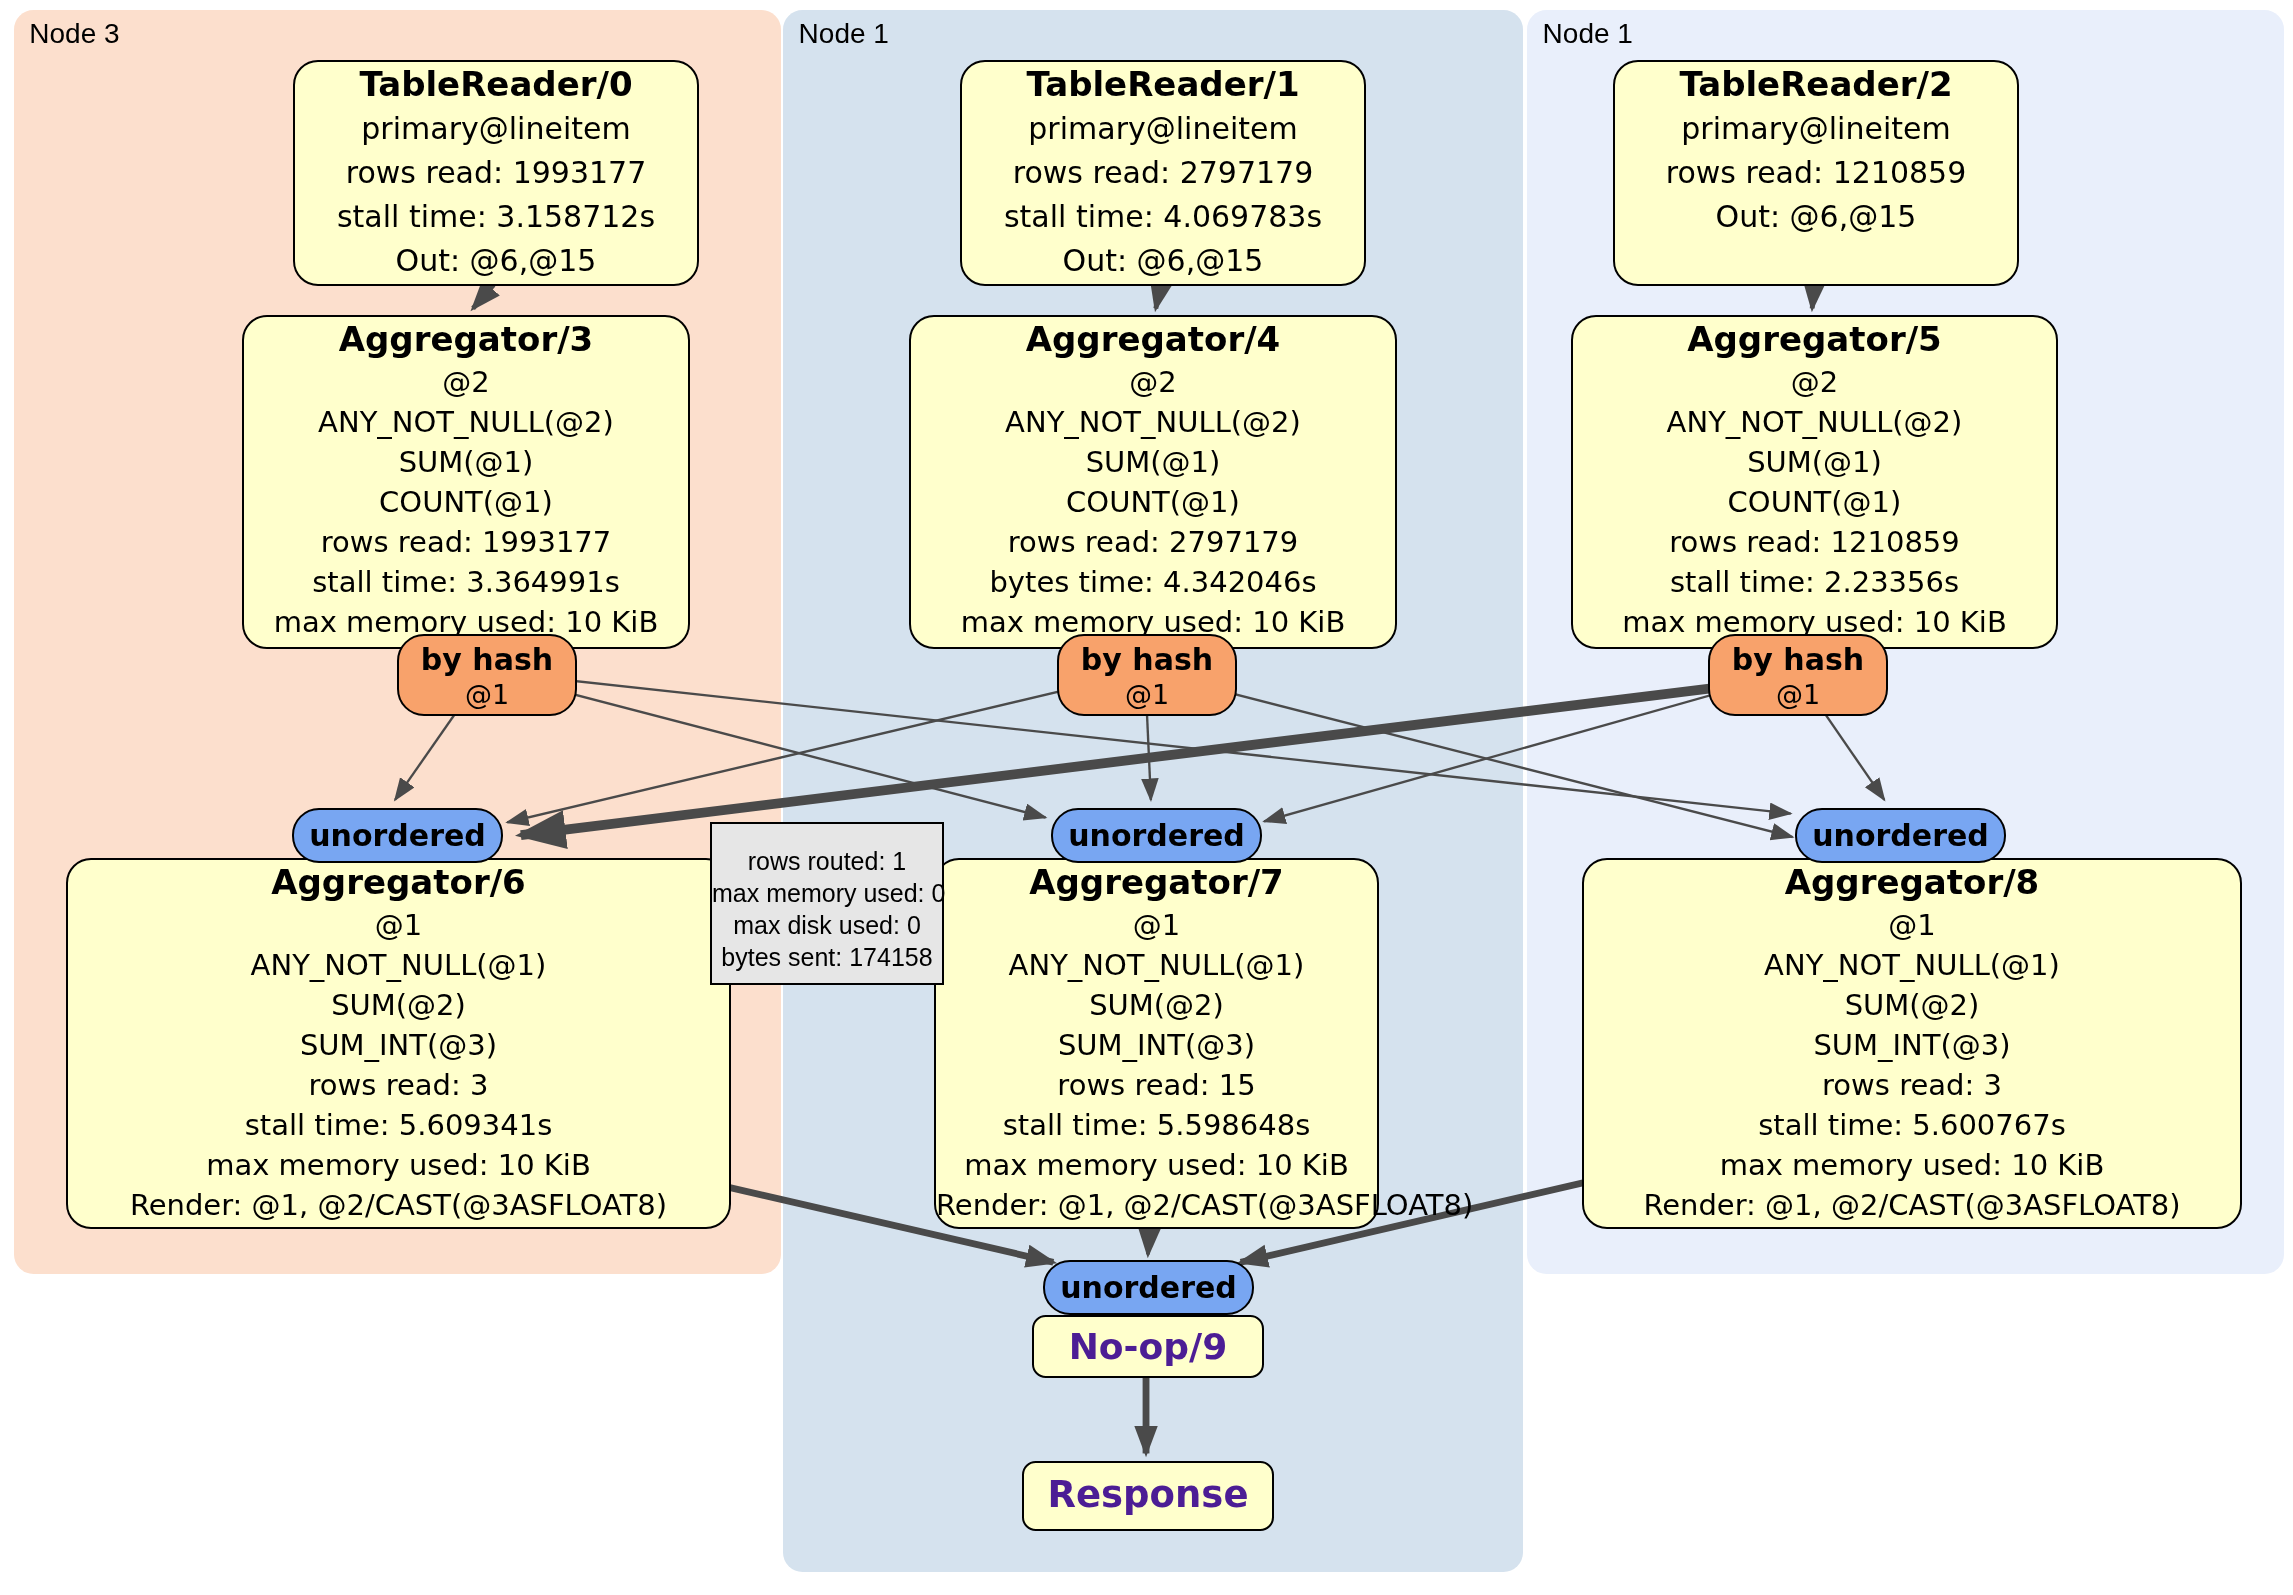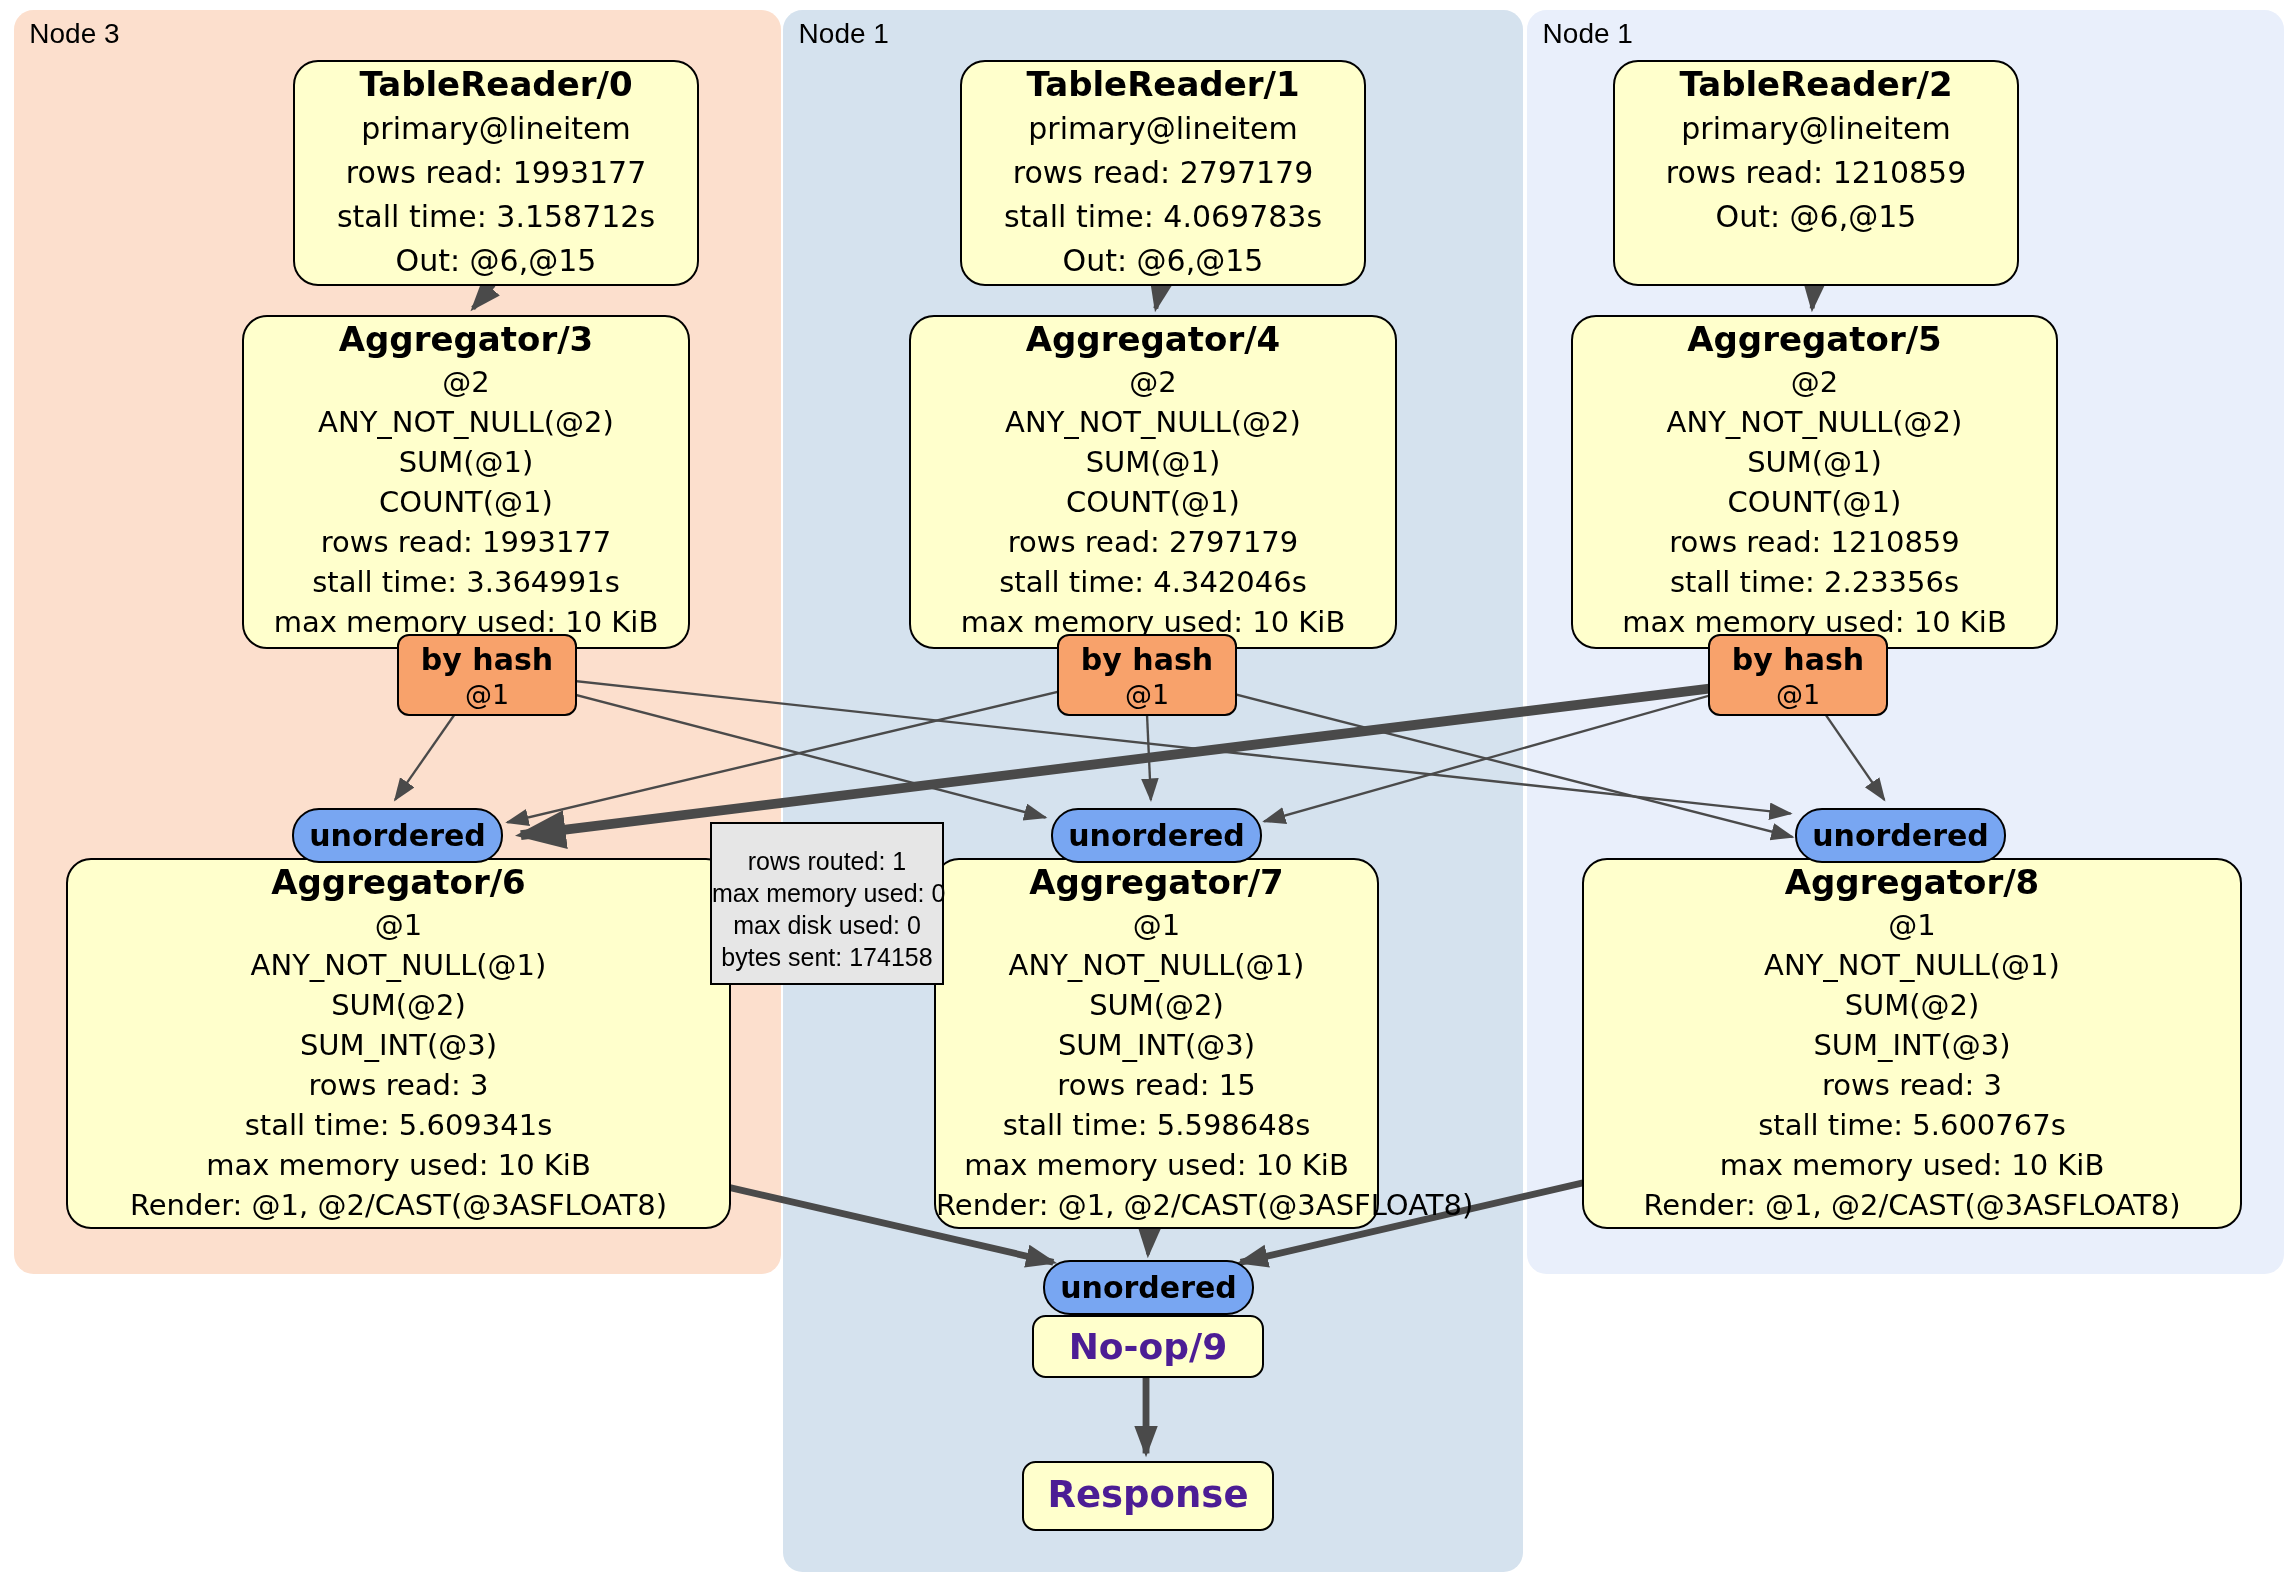--- a/index.html
+++ b/index.html
@@ -41,21 +41,21 @@
   #box-agg7{left:934px;top:858px;width:441px;height:367px}
   #box-agg8{left:1582px;top:858px;width:656px;height:367px}
 
   .simplebox{position:absolute;background:var(--box-bg);border:2.4px solid var(--box-border);
         border-radius:13.7px;text-align:center;font-weight:bold;color:#4c1d95;z-index:3;white-space:nowrap}
   #box-noop{left:1032px;top:1315px;width:228px;height:59px;font-size:36px;line-height:59px}
   #box-response{left:1022px;top:1461px;width:248px;height:66px;font-size:37px;line-height:64px}
 
   
   .pill{position:absolute;border:2.4px solid #000;text-align:center;color:#000;z-index:4}
-  .hash{width:176px;height:78px;background:var(--hash-bg);border-radius:12px}
+  .hash{width:176px;height:78px;background:var(--hash-bg);border-radius:27px}
   .hash .hl{font-weight:bold;font-size:30px;line-height:43px;margin-top:2px}
   .hash .hs{font-size:27px;line-height:27px}
   #pill-hash3{left:397px;top:634px}
   #pill-hash4{left:1057px;top:634px}
   #pill-hash5{left:1708px;top:634px}
 
   .stream{width:207px;height:51px;background:var(--stream-bg);border-radius:27px;
           font-weight:bold;font-size:30px;line-height:51px}
   #pill-stream6{left:292px;top:808px}
   #pill-stream7{left:1051px;top:808px}
@@ -153,21 +153,21 @@
     </div>
 </div>
 <div class="pbox agg" id="box-agg4">
   <div class="title">Aggregator/4</div>
   <div>
       <div class="bline">@2</div>
       <div class="bline">ANY_NOT_NULL(@2)</div>
       <div class="bline">SUM(@1)</div>
       <div class="bline">COUNT(@1)</div>
       <div class="bline">rows read: 2797179</div>
-      <div class="bline">stall time: 4.342046s</div>
+      <div class="bline">bytes time: 4.342046s</div>
       <div class="bline">max memory used: 10 KiB</div>
     </div>
 </div>
 <div class="pbox agg" id="box-agg5">
   <div class="title">Aggregator/5</div>
   <div>
       <div class="bline">@2</div>
       <div class="bline">ANY_NOT_NULL(@2)</div>
       <div class="bline">SUM(@1)</div>
       <div class="bline">COUNT(@1)</div>

